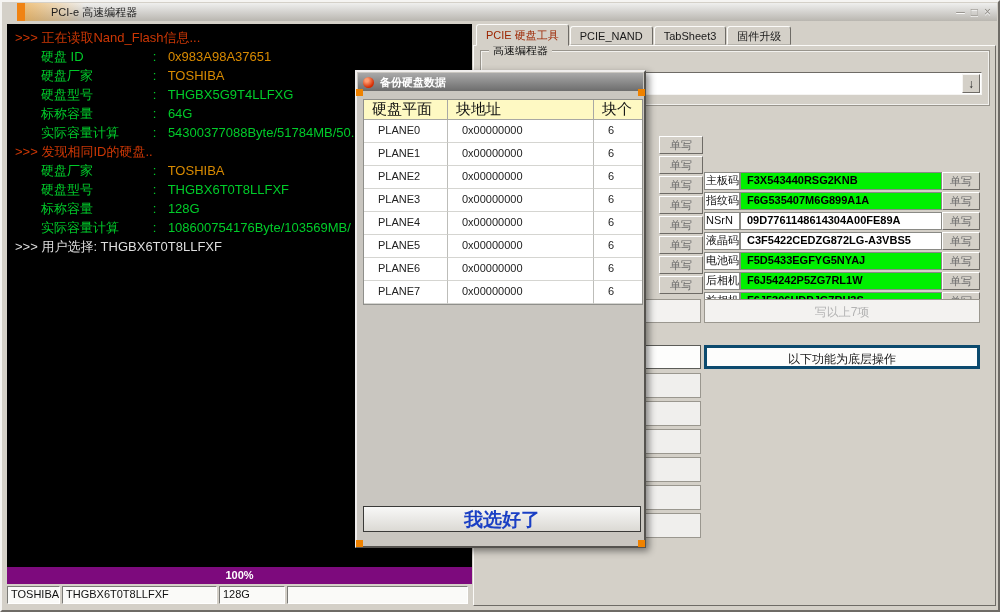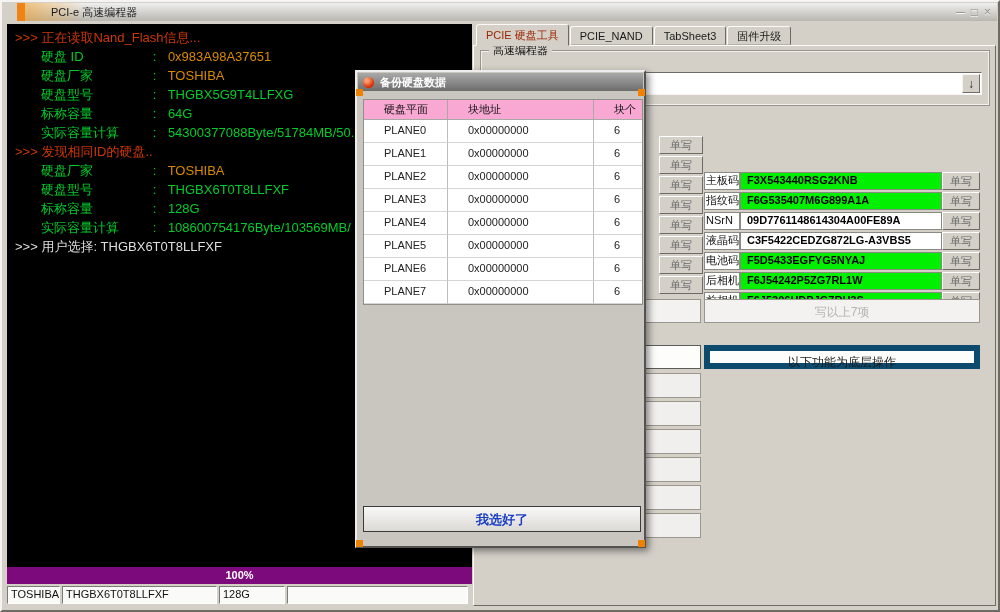--- a/index.html
+++ b/index.html
@@ -71,21 +71,21 @@
   .val-green{background:#00f000;}
   .fbtn{position:absolute;left:238px;top:0;width:38px;height:18px;background:#d4d0c8;
         border:1px solid;border-color:#fff #6e6b66 #6e6b66 #fff;font-size:11px;color:#6a6a6a;
         font-family:"Liberation Sans",sans-serif;padding:0;line-height:14px;}
 
   .box-light{background:#f3f2f0;border:1px solid #9a978f;box-sizing:border-box;
              text-align:center;font-size:12px;font-family:"Liberation Sans",sans-serif;}
   .write-all{position:absolute;left:230px;top:253px;width:276px;height:24px;color:#b3b3b3;line-height:22px;}
   .wide-ghost{position:absolute;left:2px;top:253px;width:225px;height:24px;}
   .lower-header{position:absolute;left:230px;top:299px;width:276px;height:24px;background:#fdfdfc;
-                border:6px solid #0c4a6e;box-sizing:border-box;text-align:center;font-size:12px;
+                border:3px solid #0c4a6e;box-sizing:border-box;text-align:center;font-size:12px;
                 line-height:22px;color:#1a1a1a;}
   .header-ghost{position:absolute;left:2px;top:299px;width:225px;height:24px;background:#fdfdfc;
                 border:1px solid #5c5c58;box-sizing:border-box;}
   .lower-buttons{position:absolute;left:230px;top:327px;width:276px;}
   .lbtn{display:block;width:276px;height:25px;margin-bottom:3px;background:#f0efed;border:1px solid #9a978f;
         box-sizing:border-box;text-align:center;font-size:12px;line-height:22px;color:#b3b3b3;
         font-family:"Liberation Sans",sans-serif;padding:0;}
   .ghost-buttons{position:absolute;left:2px;top:327px;width:225px;}
   .lbtn-ghost{display:block;width:225px;height:25px;margin-bottom:3px;background:#f0efed;
               border:1px solid #9a978f;box-sizing:border-box;}
@@ -99,29 +99,29 @@
                 gap:6px;padding-left:5px;color:#fff;font-size:11px;font-weight:bold;}
   .dlg-icon{width:11px;height:11px;border-radius:50%;
             background:radial-gradient(circle at 35% 30%,#ff9d70 15%,#d42a00 70%);}
   .corner{position:absolute;width:7px;height:7px;background:#ef8200;z-index:11;}
   .c-tl{left:-1px;top:17px;} .c-tr{right:-1px;top:17px;}
   .c-bl{left:-1px;bottom:-1px;} .c-br{right:-1px;bottom:-1px;}
 
   .dtable{position:absolute;left:6px;top:27px;width:278px;background:#fff;border:1px solid #8f8f8b;}
   .dt-header,.dt-row{display:flex;}
   .dt-hcell{height:20px;box-sizing:border-box;border-right:1px solid #a8a8a4;border-bottom:1px solid #a8a8a4;
-            font-size:11px;line-height:18px;padding-left:20px;color:#111;background:#f9a8d4;}
+            font-size:15px;line-height:18px;padding-left:8px;color:#111;background:#fef9c3;}
   .dt-cell{height:23px;box-sizing:border-box;border-right:1px solid #bdbdb9;border-bottom:1px solid #d5d5d1;
-           font-size:11px;line-height:21px;padding-left:20px;color:#222;background:#fff;}
+           font-size:11px;line-height:21px;padding-left:14px;color:#222;background:#fff;}
   .dt-hcell:nth-child(1),.dt-cell:nth-child(1){width:84px;}
   .dt-hcell:nth-child(2),.dt-cell:nth-child(2){width:146px;}
   .dt-hcell:nth-child(3),.dt-cell:nth-child(3){width:48px;border-right:none;}
   .dlg-confirm{position:absolute;left:6px;top:434px;width:278px;height:26px;
                background:linear-gradient(#f8f8f7,#dbd9d4);border:1px solid #3a3a38;box-sizing:border-box;
-               color:#1a3fc4;font-size:13px;font-weight:bold;text-align:center;line-height:23px;
+               color:#1a3fc4;font-size:19px;font-weight:bold;text-align:center;line-height:23px;
                font-family:"Liberation Sans",sans-serif;padding:0;}
 </style>
 </head>
 <body>
 
 <div class="window">
 
   <div class="titlebar">
     <div class="tb-orange"></div>
     <div class="tb-fade"></div>

